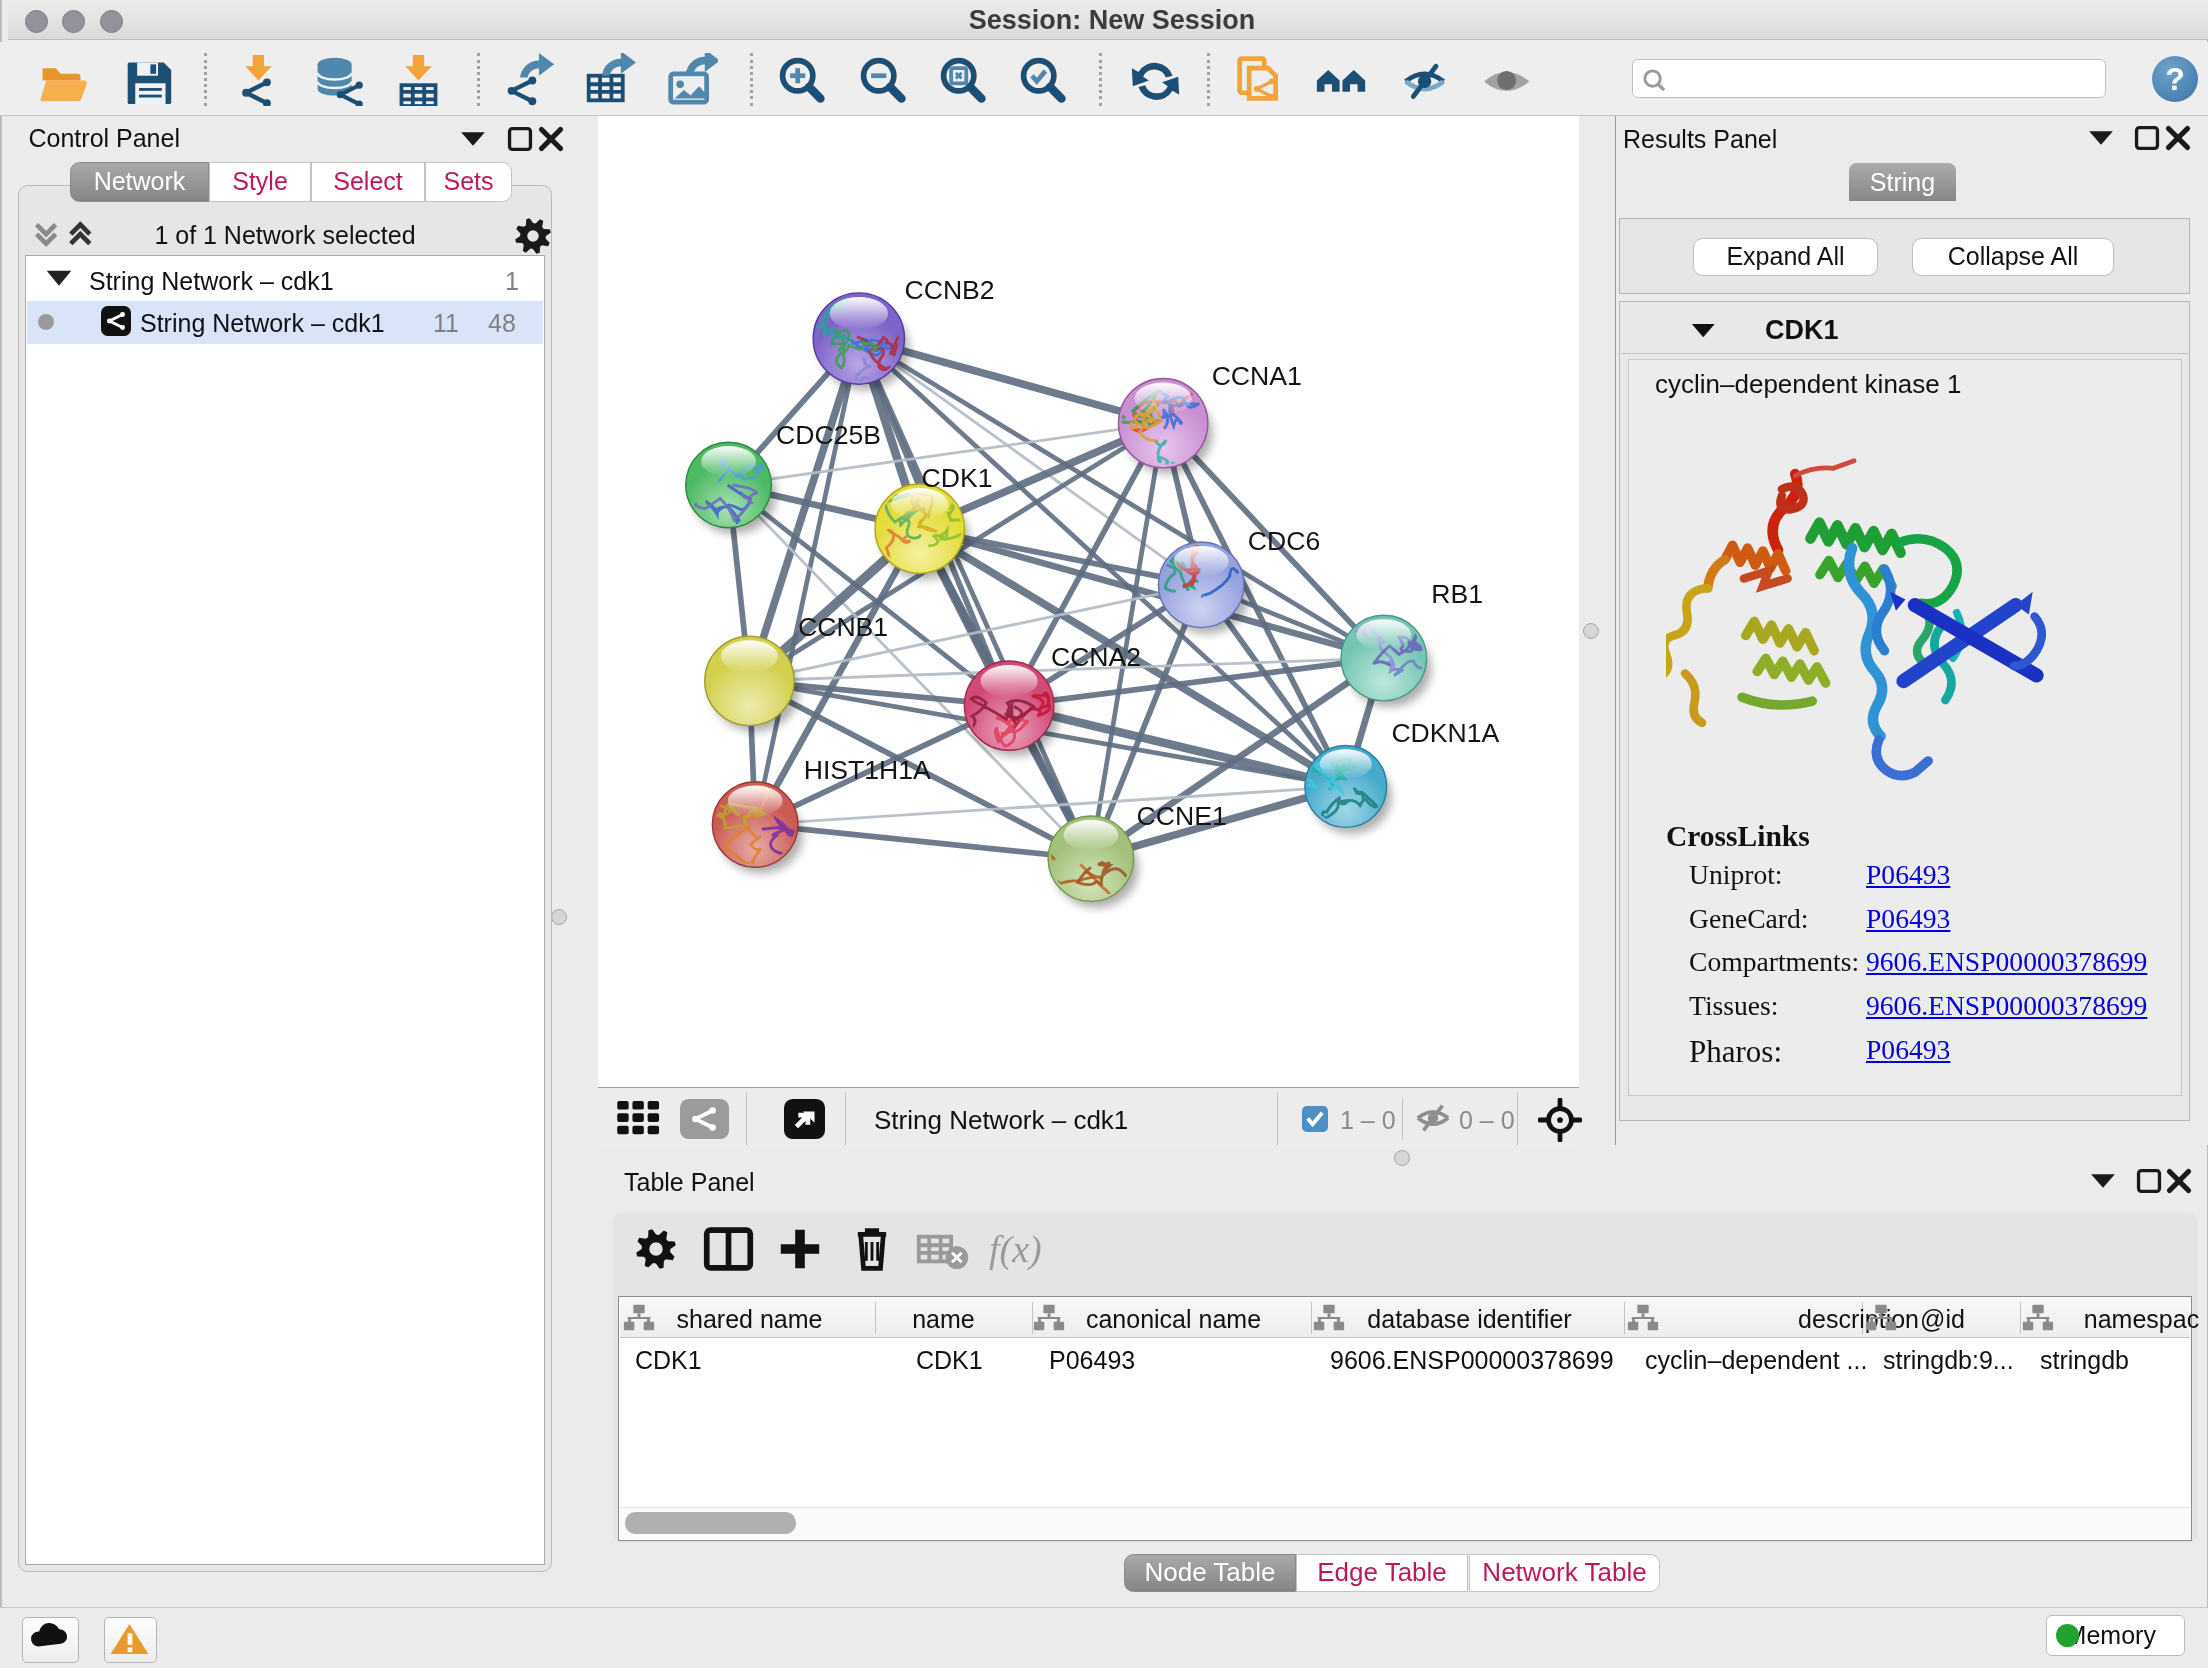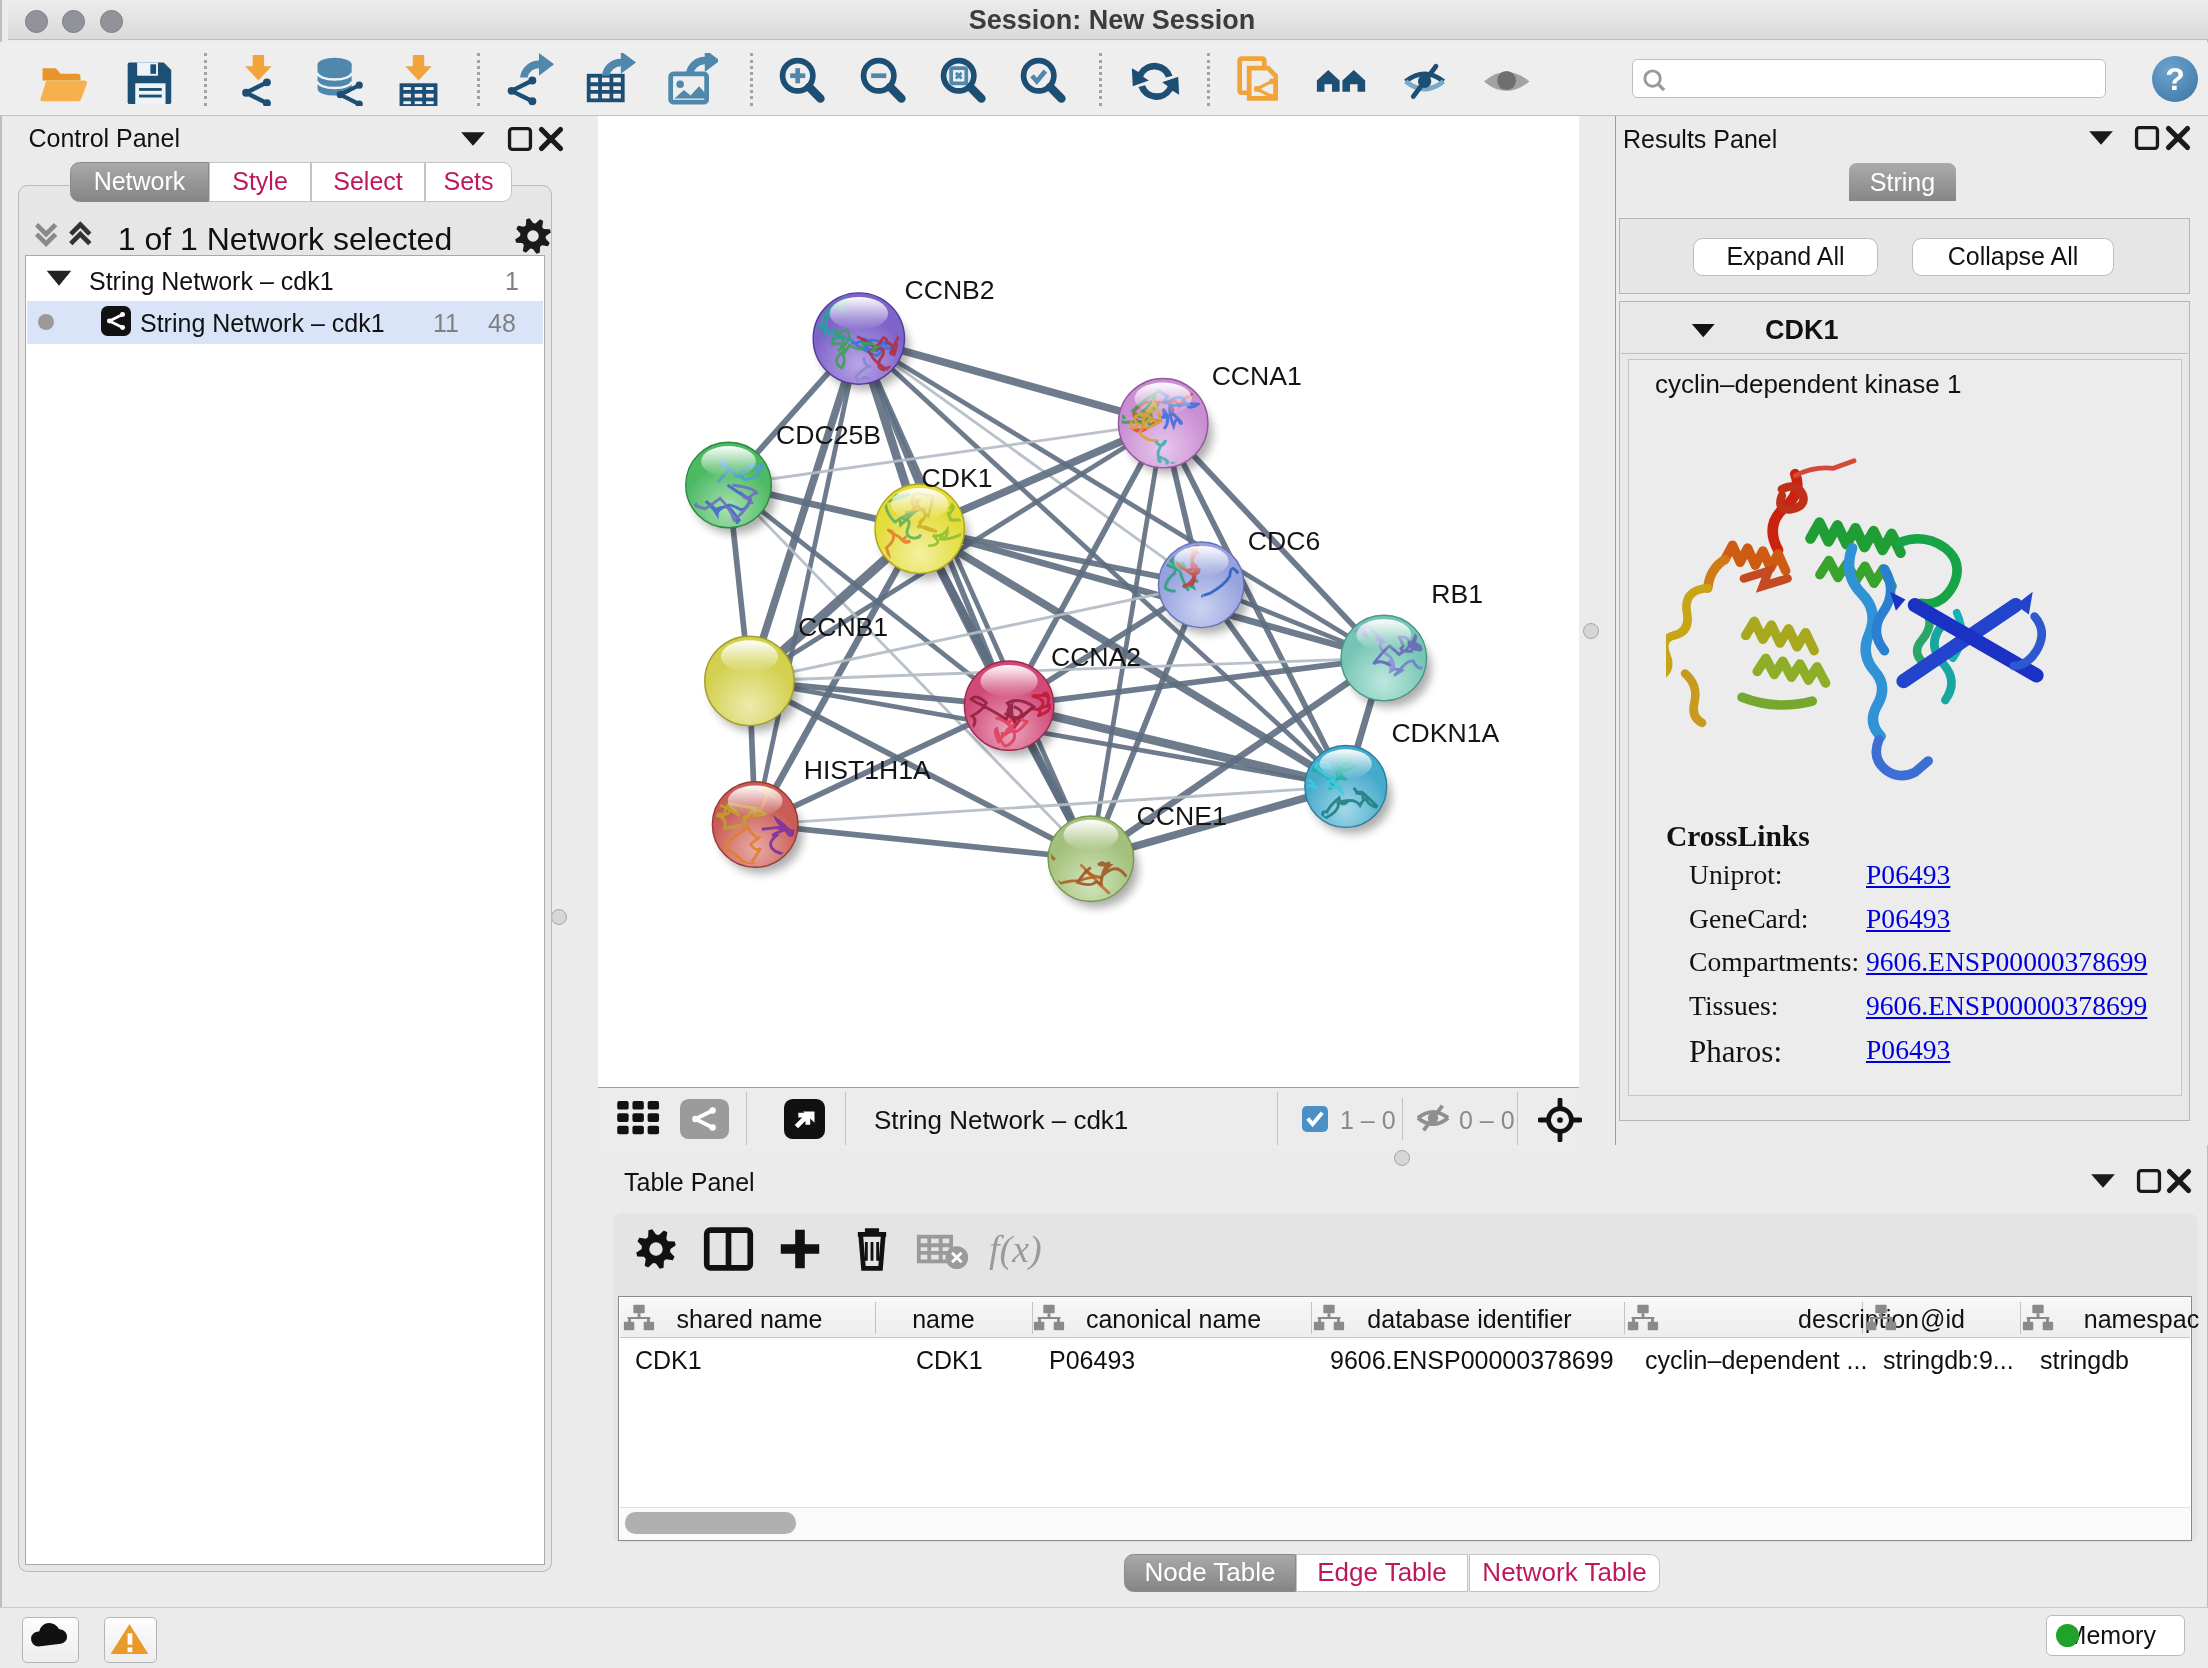--- a/index.html
+++ b/index.html
@@ -271,21 +271,21 @@
 <svg class="abs" style="left:28.5px;top:217px;z-index:2" width="76" height="38" viewBox="0 0 80 40">
     <g fill="none" stroke="#8a8a8a" stroke-width="5">
       <path d="M8,8 l10,10 10,-10"></path>
       <path d="M8,18 l10,10 10,-10"></path>
     </g>
     <g fill="none" stroke="#333" stroke-width="5">
       <path d="M44,18 l10,-10 10,10"></path>
       <path d="M44,28 l10,-10 10,10"></path>
     </g>
   </svg>
-<div class="abs" style="left:114px;top:221px;width:342px;text-align:center;font-size:32px;color:#111;z-index:2">1 of 1 Network selected</div>
+<div class="abs" style="left:114px;top:221px;width:342px;text-align:center;font-size:25px;color:#111;z-index:2">1 of 1 Network selected</div>
 <svg class="abs" style="left:512px;top:215px;z-index:2" width="42" height="42" viewBox="0 0 44 44">
     <g fill="#1a1a1a">
       <path d="M39.5,29.4 L37.7,32.7 L31.5,31.6 L29.4,33.3 L29.1,39.6 L25.6,40.7 L21.9,35.5 L19.3,35.2 L14.6,39.5 L11.3,37.7 L12.4,31.5 L10.7,29.4 L4.4,29.1 L3.3,25.6 L8.5,21.9 L8.8,19.3 L4.5,14.6 L6.3,11.3 L12.5,12.4 L14.6,10.7 L14.9,4.4 L18.4,3.3 L22.1,8.5 L24.7,8.8 L29.4,4.5 L32.7,6.3 L31.6,12.5 L33.3,14.6 L39.6,14.9 L40.7,18.4 L35.5,22.1 L35.2,24.7 Z M28.0,22.0 A6,6 0 1 0 16.0,22.0 A6,6 0 1 0 28.0,22.0 Z" fill-rule="evenodd"></path>
     </g>
   </svg>
 <div class="abs" style="left:25px;top:255px;width:520px;height:1310px;background:#fff;border:1.9px solid #a9a9a9;z-index:1"></div>
 <svg class="abs" style="left:42px;top:264px;z-index:2" width="34" height="28.5" viewBox="0 0 36 30">
     <path d="M5.0,7.0 L31.0,7.0 L18,23.0 Z" fill="#222"></path>
   </svg>
 <div class="cell" style="left:89px;top:267px;z-index:2">String Network – cdk1</div>

